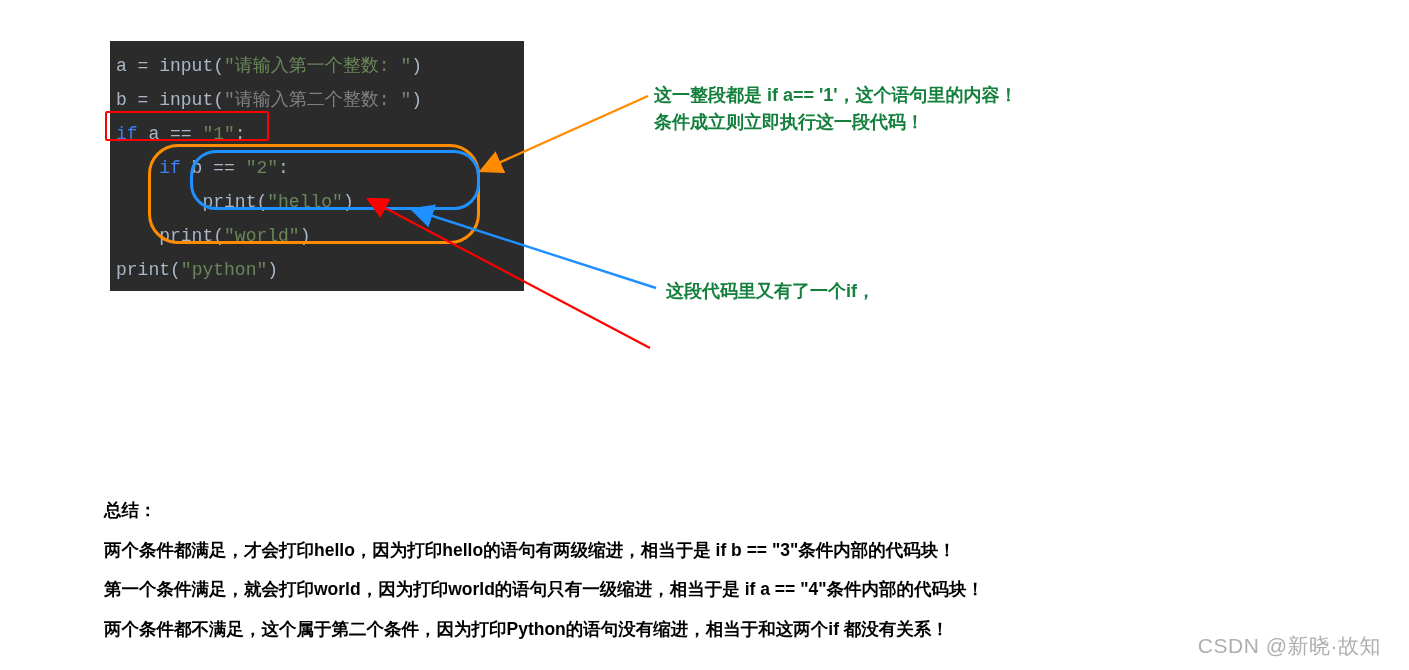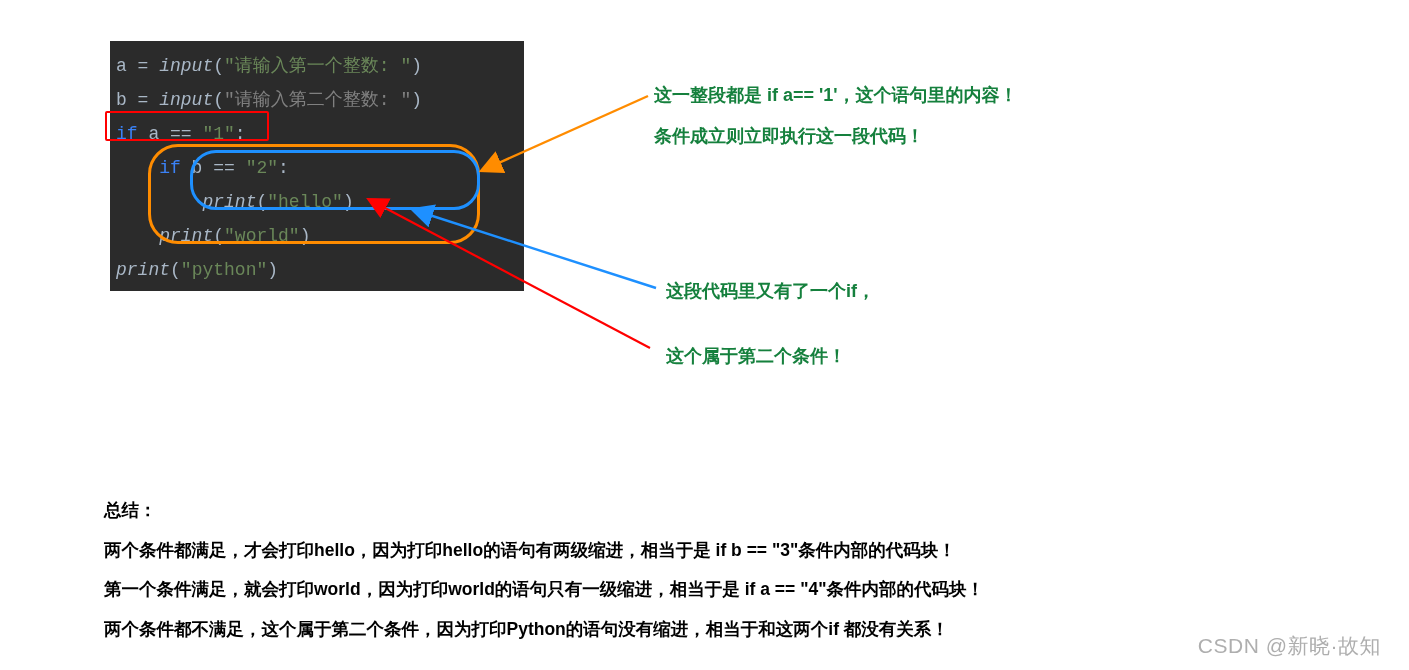--- a/index.html
+++ b/index.html
@@ -19,21 +19,21 @@
     height: 250px;
     background: #2b2b2b;
     color: #a9b7c6;
     font-family: Consolas, "Courier New", monospace;
     font-size: 18px;
     line-height: 34px;
     padding: 8px 6px 8px 6px;
   }
   .code-line { white-space: pre; height: 34px; }
   .kw { color: #3b82f6; }
-  .fn { color: #a9b7c6; font-style: italic; }
+  .fn { color: #a9b7c6; }
   .str { color: #6a8759; }
   .var { color: #a9b7c6; }
   .plc { color: #808080; }
   .op { color: #a9b7c6; }
   .red-box {
     position: absolute;
     left: 105px;
     top: 111px;
     width: 164px;
     height: 30px;
@@ -132,26 +132,25 @@
 
   <line x1="648" y1="96" x2="483" y2="170" stroke="#ff8c00" stroke-width="2.4" marker-end="url(#ah-orange)"></line>
 
   <line x1="656" y1="288" x2="414" y2="210" stroke="#1e90ff" stroke-width="2.4" marker-end="url(#ah-blue)"></line>
 
   <line x1="650" y1="348" x2="370" y2="200" stroke="#ff0000" stroke-width="2.2" marker-end="url(#ah-red)"></line>
 </svg>
 
 <div class="annot" style="left:654px; top:82px; width:560px;">
   <div>这一整段都是 if a== '1'，这个语句里的内容！</div>
-  <div style="margin-top:14px;">条件成立则立即执行这一段代码！</div>
+  <div style="">条件成立则立即执行这一段代码！</div>
 </div>
 
 <div class="annot blue" style="left:666px; top:278px; width:400px;">
   <div>这段代码里又有了一个if，</div>
-  <div style="margin-top:38px;">这个属于第二个条件！</div>
 </div>
 
 <div class="summary">
   <p>总结：</p>
   <p>两个条件都满足，才会打印hello，因为打印hello的语句有两级缩进，相当于是 if b == "3"条件内部的代码块！</p>
   <p>第一个条件满足，就会打印world，因为打印world的语句只有一级缩进，相当于是 if a == "4"条件内部的代码块！</p>
   <p>两个条件都不满足，这个属于第二个条件，因为打印Python的语句没有缩进，相当于和这两个if 都没有关系！</p>
 </div>
 
 <div class="watermark">CSDN @新晓·故知</div>

